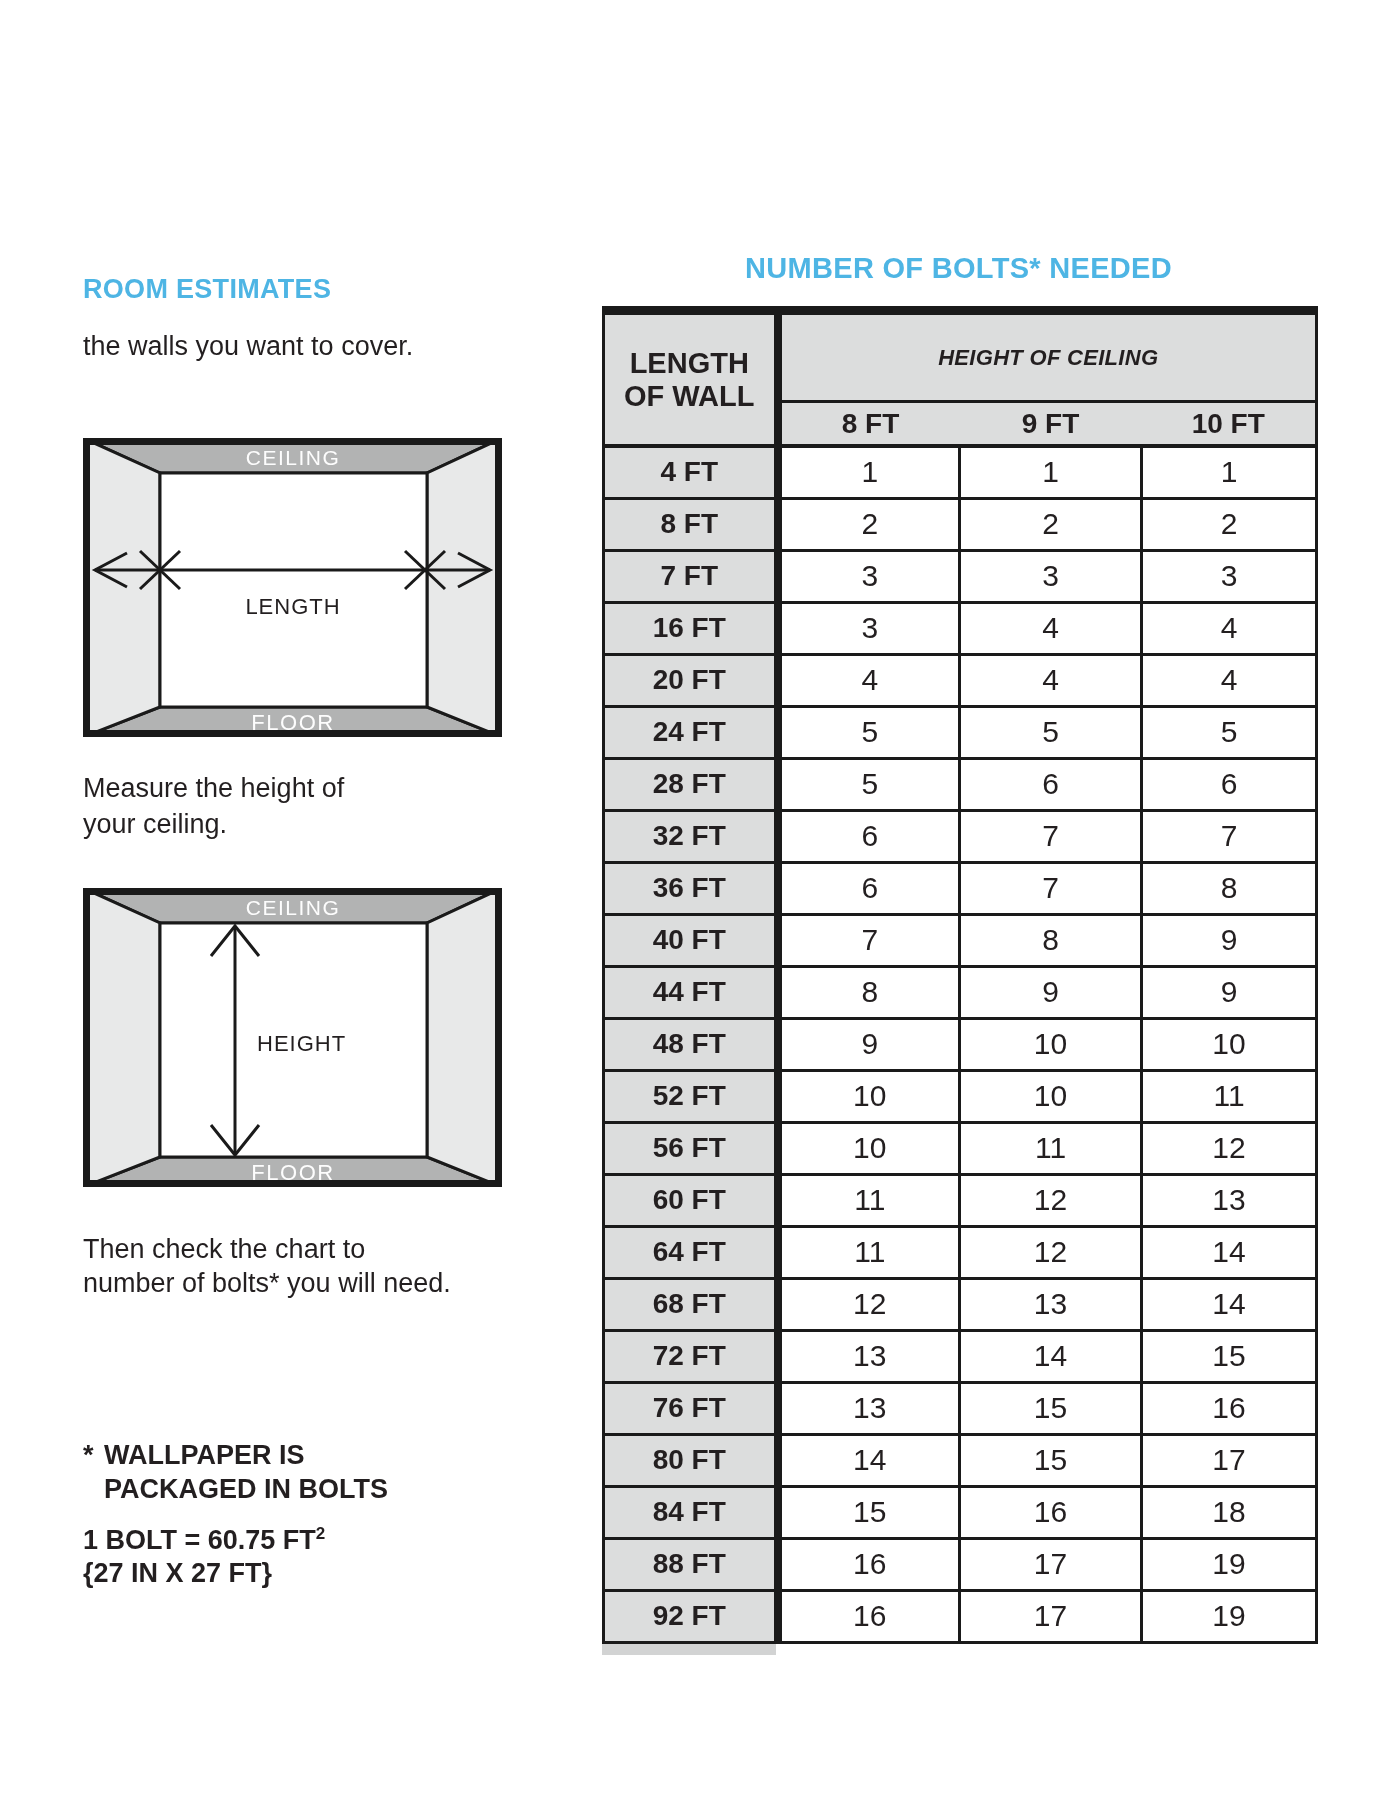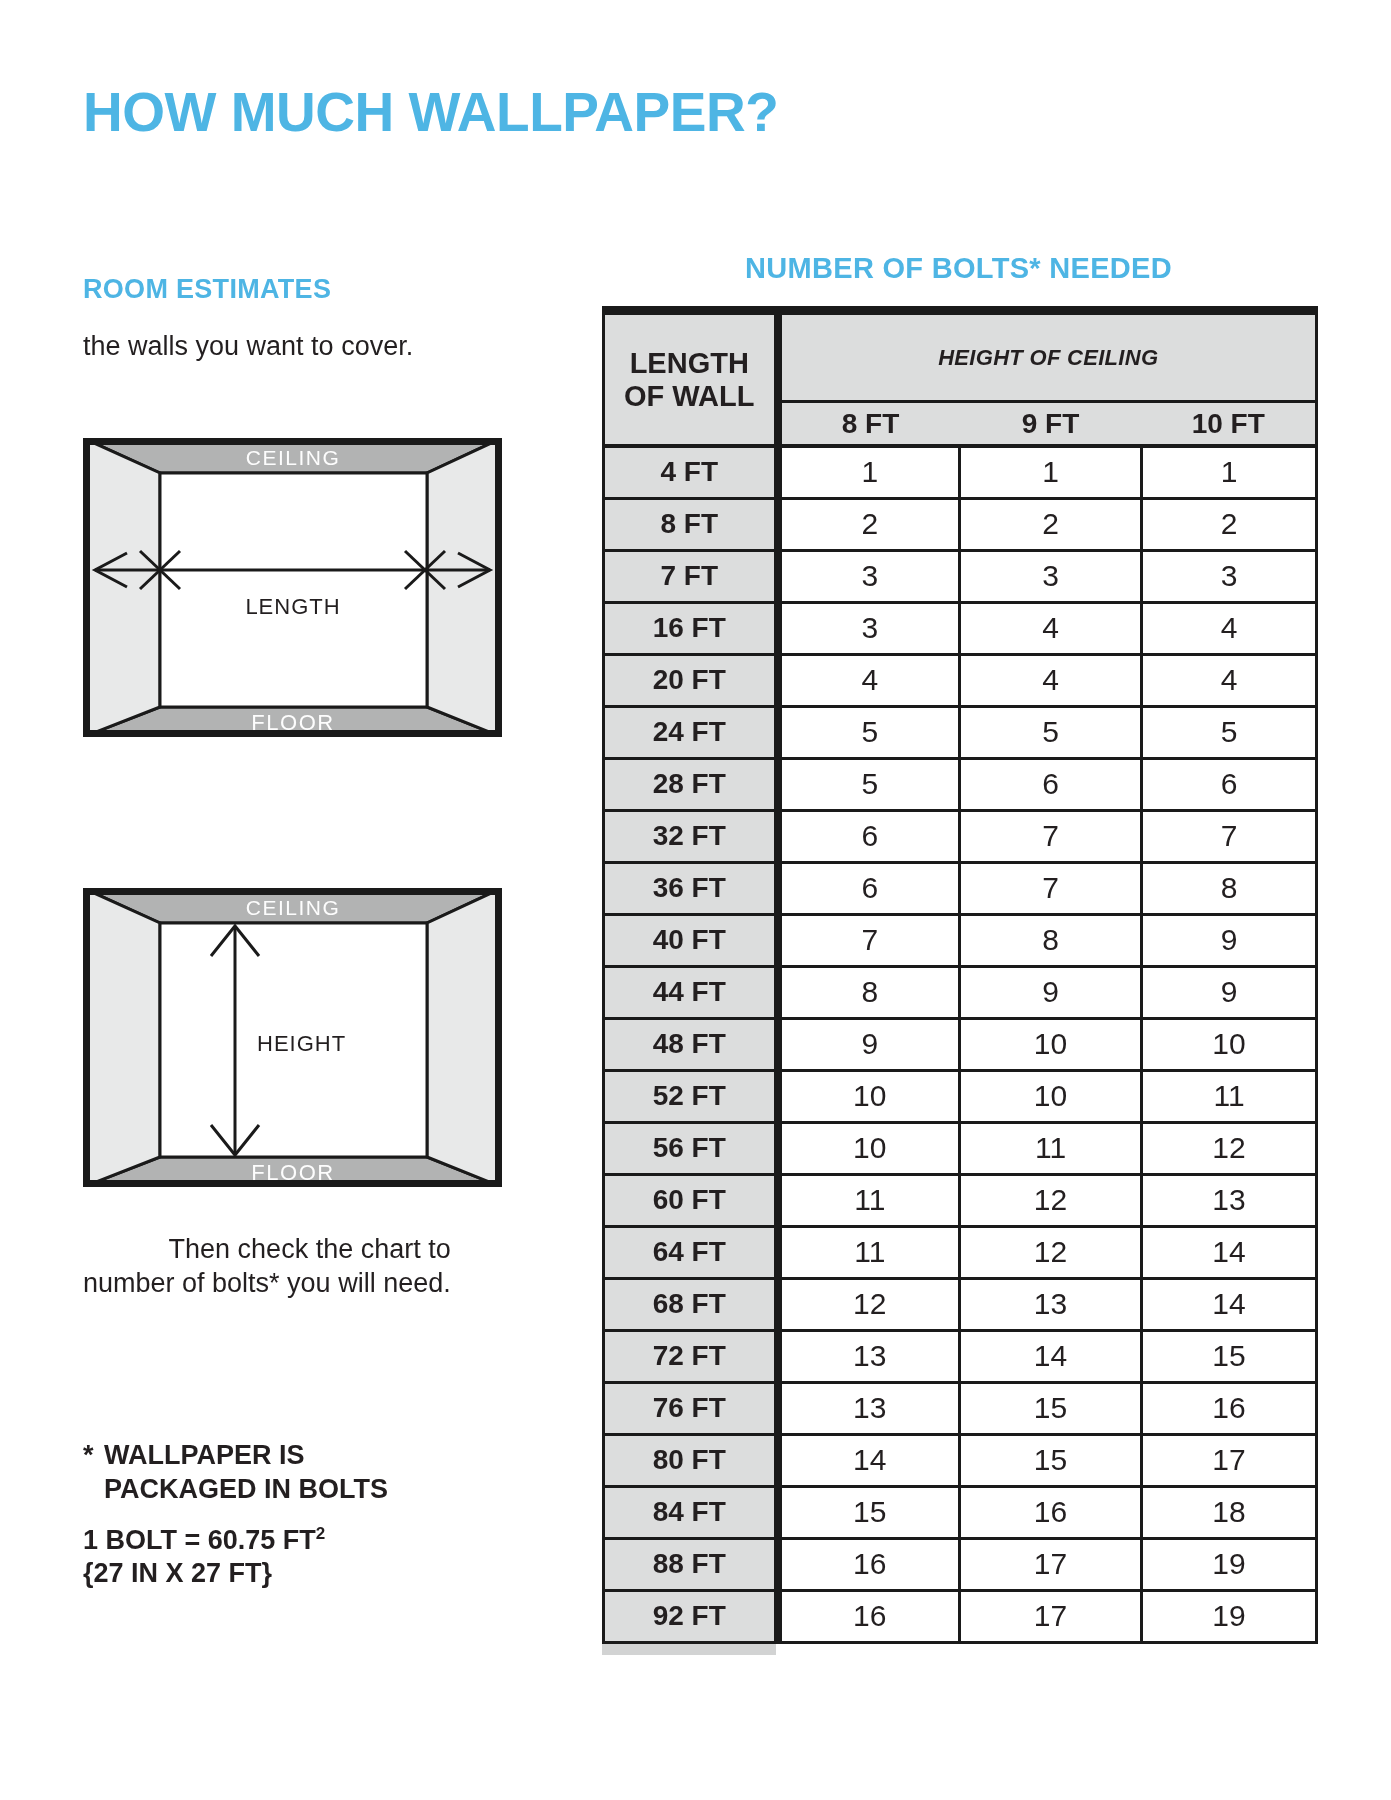--- a/index.html
+++ b/index.html
@@ -9,21 +9,21 @@
     --text-black:#231f20;
     --strip-gray:#d2d3d3;
   }
   html,body{margin:0;padding:0;background:#fff;}
   .page{position:relative;width:1391px;height:1800px;background:#ffffff;
         font-family:"Liberation Sans",sans-serif;color:var(--text-black);overflow:hidden;}
   .abs{position:absolute;}
   .title{font-size:55px;font-weight:bold;color:var(--accent-blue);letter-spacing:-0.5px;white-space:nowrap;}
   .sec-head{font-size:27px;font-weight:bold;color:var(--accent-blue);letter-spacing:0.3px;white-space:nowrap;}
   .body-text{font-size:27px;line-height:36px;white-space:nowrap;}
-  .body-text.tight{line-height:34px;text-align:right;}
+  .body-text.tight{line-height:34px;}
   .bold-note{font-size:27px;font-weight:bold;line-height:34px;white-space:nowrap;}
   .bold-note sup{font-size:17px;vertical-align:super;line-height:0;}
   .star-col{display:inline-block;width:21px;}
 
   .tbl-wrap{left:602px;top:252px;width:607px;}
   .tbl-head{height:54px;width:713px;text-align:center;font-size:29px;font-weight:bold;
             color:var(--accent-blue);letter-spacing:0.3px;}
   table.bolt{border-collapse:collapse;table-layout:fixed;width:713px;background:#fff;
              border-top:9px solid var(--line-black);}
   table.bolt th,table.bolt td{text-align:center;vertical-align:middle;padding:0;}
@@ -42,21 +42,20 @@
              border-left:3px solid var(--line-black);border-right:8px solid var(--line-black);
              border-top:3px solid var(--line-black);border-bottom:3px solid var(--line-black);}
   td.val{background:#fff;font-size:30px;border:3px solid var(--line-black);}
   .bottom-strip{width:174px;height:11px;background:var(--strip-gray);}
 </style>
 </head>
 <body>
 
 <div class="page">
 
-  <div class="abs title" style="left:83px;top:80px">HOW MUCH WALLPAPER?</div>
 
   <div class="abs sec-head" style="left:83px;top:274px">ROOM ESTIMATES</div>
 
   <div class="abs body-text" style="left:83px;top:328px">
     <div>the walls you want to cover.</div>
   </div>
 
   <svg class="abs" style="left:83px;top:438px" width="419" height="299" viewBox="0 0 419 299">
     <polygon points="0,0 419,0 344,35 77,35" fill="#b2b3b3" stroke="#1a1a1a" stroke-width="3"></polygon>
     <polygon points="0,299 77,269 344,269 419,299" fill="#b2b3b3" stroke="#1a1a1a" stroke-width="3"></polygon>
@@ -71,20 +70,24 @@
       <line x1="57" y1="151" x2="97" y2="113"></line>
       <line x1="322" y1="113" x2="362" y2="151"></line>
       <line x1="322" y1="151" x2="362" y2="113"></line>
     </g>
     <text x="210" y="27" text-anchor="middle" fill="#fdfdfd" font-size="21" letter-spacing="1.5">CEILING</text>
     <text x="210" y="292" text-anchor="middle" fill="#fdfdfd" font-size="22" letter-spacing="1.5">FLOOR</text>
     <text x="210" y="176" text-anchor="middle" fill="#231f20" font-size="22" letter-spacing="1">LENGTH</text>
     <rect x="3.5" y="3.5" width="412" height="292" fill="none" stroke="#1a1a1a" stroke-width="7"></rect>
   </svg>
 
+  <div class="abs body-text" style="left:83px;top:770px">
+    <div>Measure the height of</div>
+    <div>your ceiling.</div>
+  </div>
 
   <svg class="abs" style="left:83px;top:888px" width="419" height="299" viewBox="0 0 419 299">
     <polygon points="0,0 419,0 344,35 77,35" fill="#b2b3b3" stroke="#1a1a1a" stroke-width="3"></polygon>
     <polygon points="0,299 77,269 344,269 419,299" fill="#b2b3b3" stroke="#1a1a1a" stroke-width="3"></polygon>
     <polygon points="0,0 77,35 77,269 0,299" fill="#e8e9e9" stroke="#1a1a1a" stroke-width="3"></polygon>
     <polygon points="419,0 344,35 344,269 419,299" fill="#e8e9e9" stroke="#1a1a1a" stroke-width="3"></polygon>
     <rect x="77" y="35" width="267" height="234" fill="#ffffff" stroke="#1a1a1a" stroke-width="3"></rect>
     <g stroke="#1a1a1a" stroke-width="3" fill="none">
       <line x1="152" y1="38" x2="152" y2="267"></line>
       <polyline points="128,68 152,38 176,68"></polyline>

